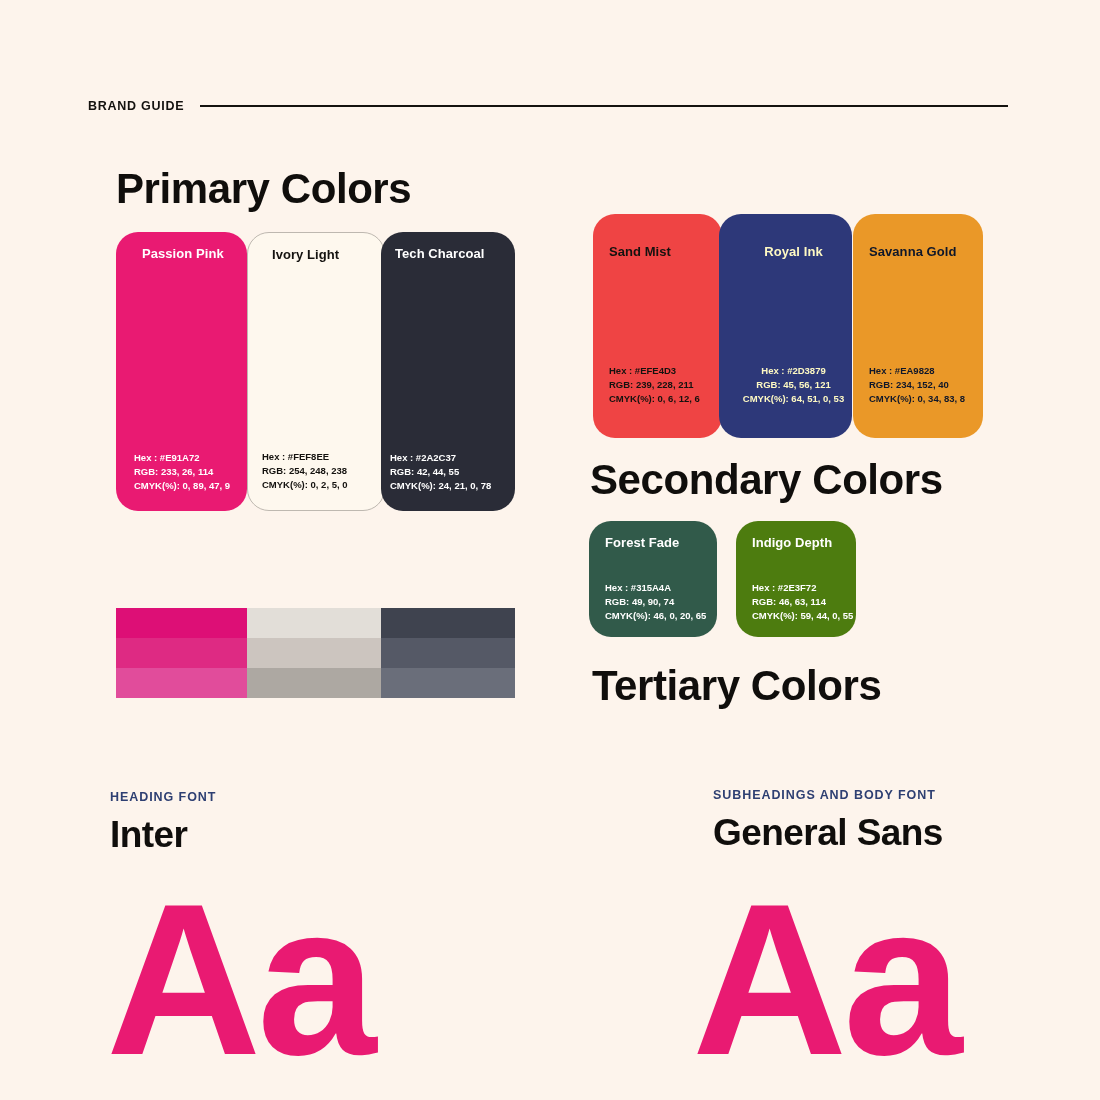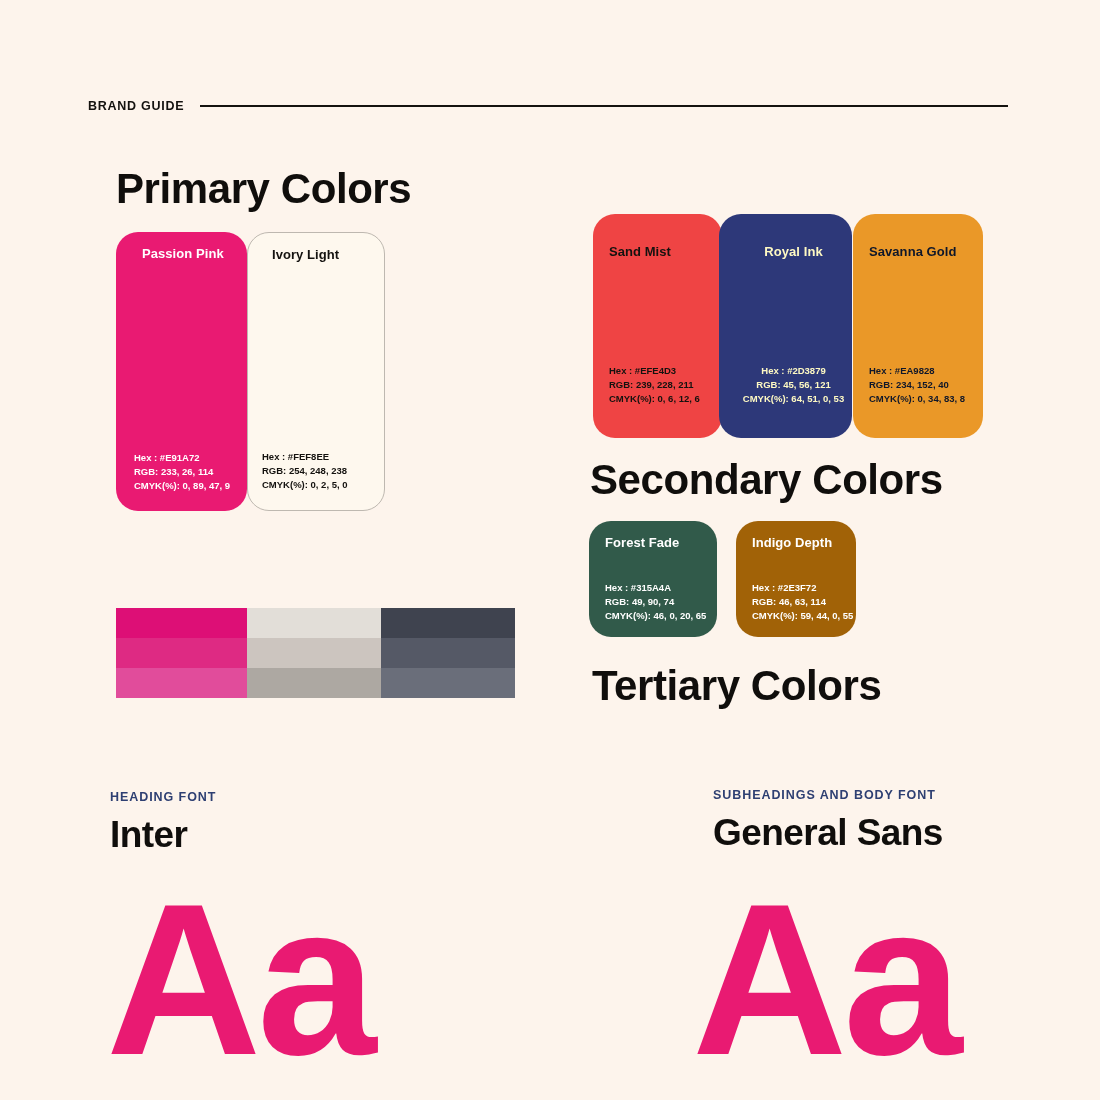--- a/index.html
+++ b/index.html
@@ -92,21 +92,21 @@
   #sw-sand   .sw-name, #sw-sand   .sw-meta { color:#14120F; }
   #sw-royal  .sw-name, #sw-royal  .sw-meta { color:#fef9c3;text-align:center; }
   #sw-savanna .sw-name, #sw-savanna .sw-meta { color:#0f172a; }
 
   
   .tertiary-card { top:521px; height:116px; }
   .tertiary-card .sw-name { top:14px; padding-left:16px; }
   .tertiary-card .sw-meta { bottom:14px; padding-left:16px; }
 
   #sw-forest { left:589px; width:128px; background:#315A4A; }
-  #sw-indigo { left:736px; width:120px; background:#a16207; }
+  #sw-indigo { left:736px; width:120px; background:#4d7c0f; }
 
   #sw-forest .sw-name, #sw-forest .sw-meta,
   #sw-indigo .sw-name, #sw-indigo .sw-meta { color:#FFFFFF; }
 
   
   .font-block { position:absolute; }
   #font-heading { left:110px; top:790px; }
   #font-body    { left:713px; top:788px; }
 
   .font-kicker {
@@ -151,20 +151,28 @@
 
   <div class="swatch primary-card" id="sw-ivory">
     <div class="sw-name">Ivory Light</div>
     <div class="sw-meta">
       <div>Hex : #FEF8EE</div>
       <div>RGB: 254, 248, 238</div>
       <div>CMYK(%): 0, 2, 5, 0</div>
     </div>
   </div>
 
+  <div class="swatch primary-card" id="sw-charcoal">
+    <div class="sw-name">Tech Charcoal</div>
+    <div class="sw-meta">
+      <div>Hex : #2A2C37</div>
+      <div>RGB: 42, 44, 55</div>
+      <div>CMYK(%): 24, 21, 0, 78</div>
+    </div>
+  </div>
 
   <div class="ramp" id="ramp-pink">
     <span style="background: rgb(221, 15, 118);"></span>
     <span style="background: rgb(222, 42, 131);"></span>
     <span style="background: rgb(225, 76, 155);"></span>
   </div>
   <div class="ramp" id="ramp-ivory">
     <span style="background: rgb(226, 222, 216);"></span>
     <span style="background: rgb(204, 197, 191);"></span>
     <span style="background: rgb(173, 168, 162);"></span>

